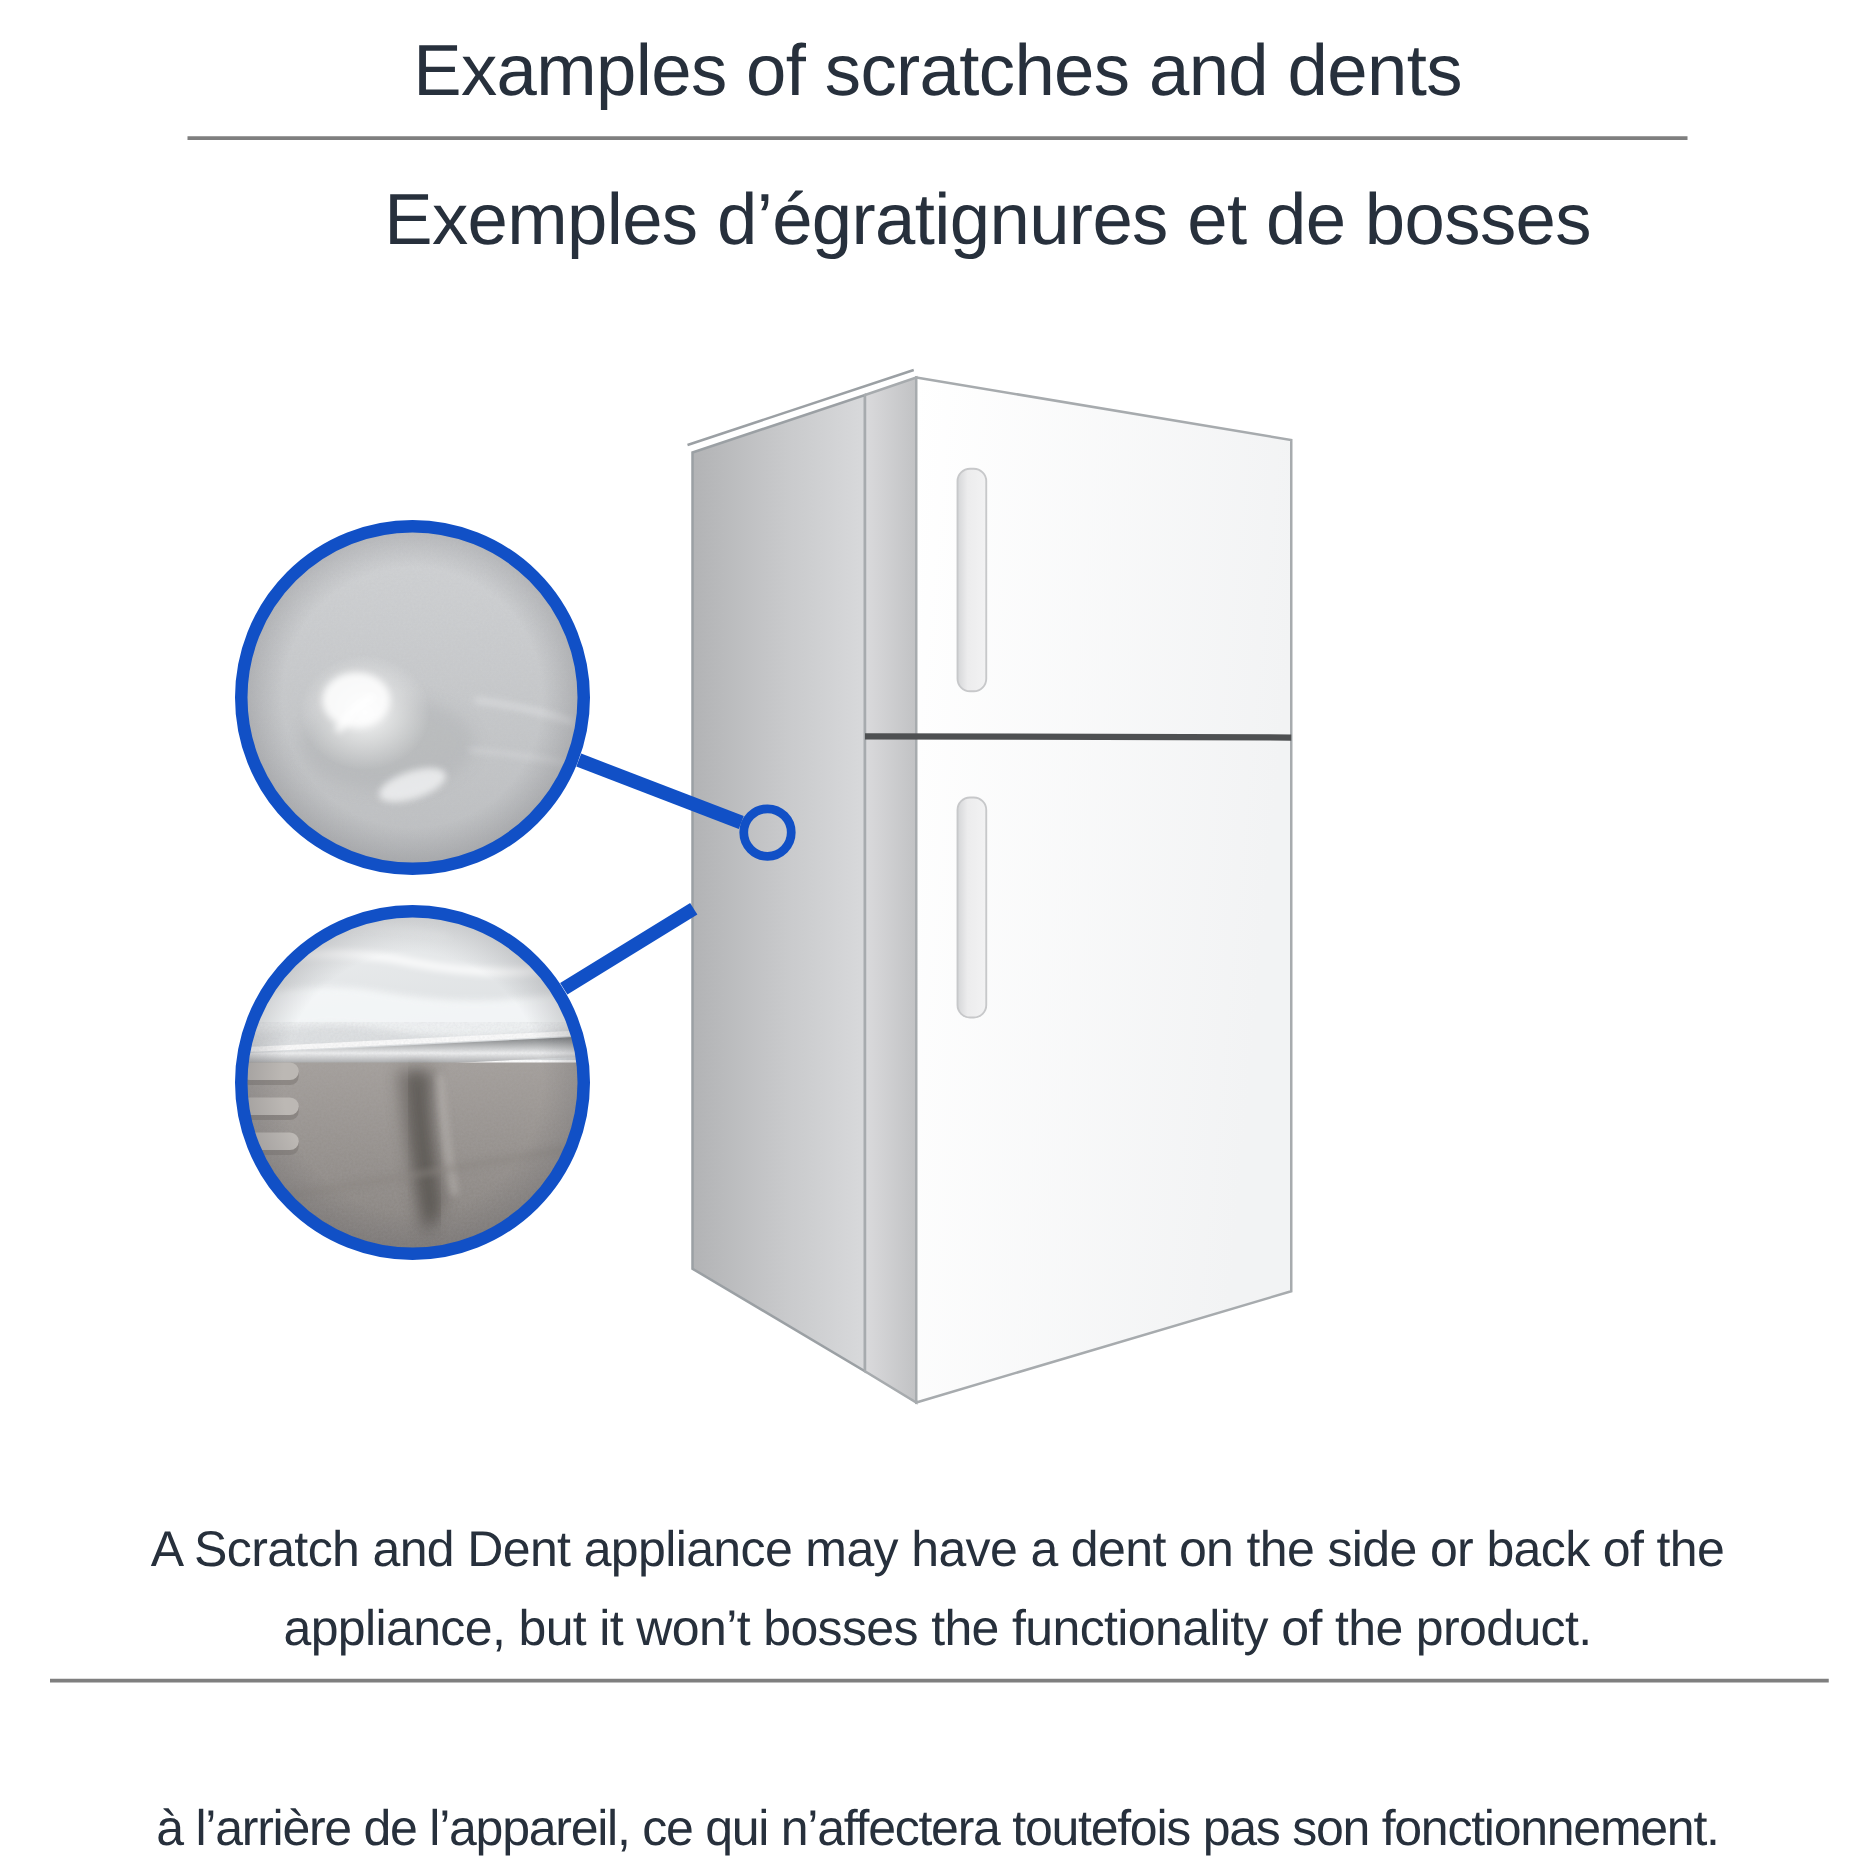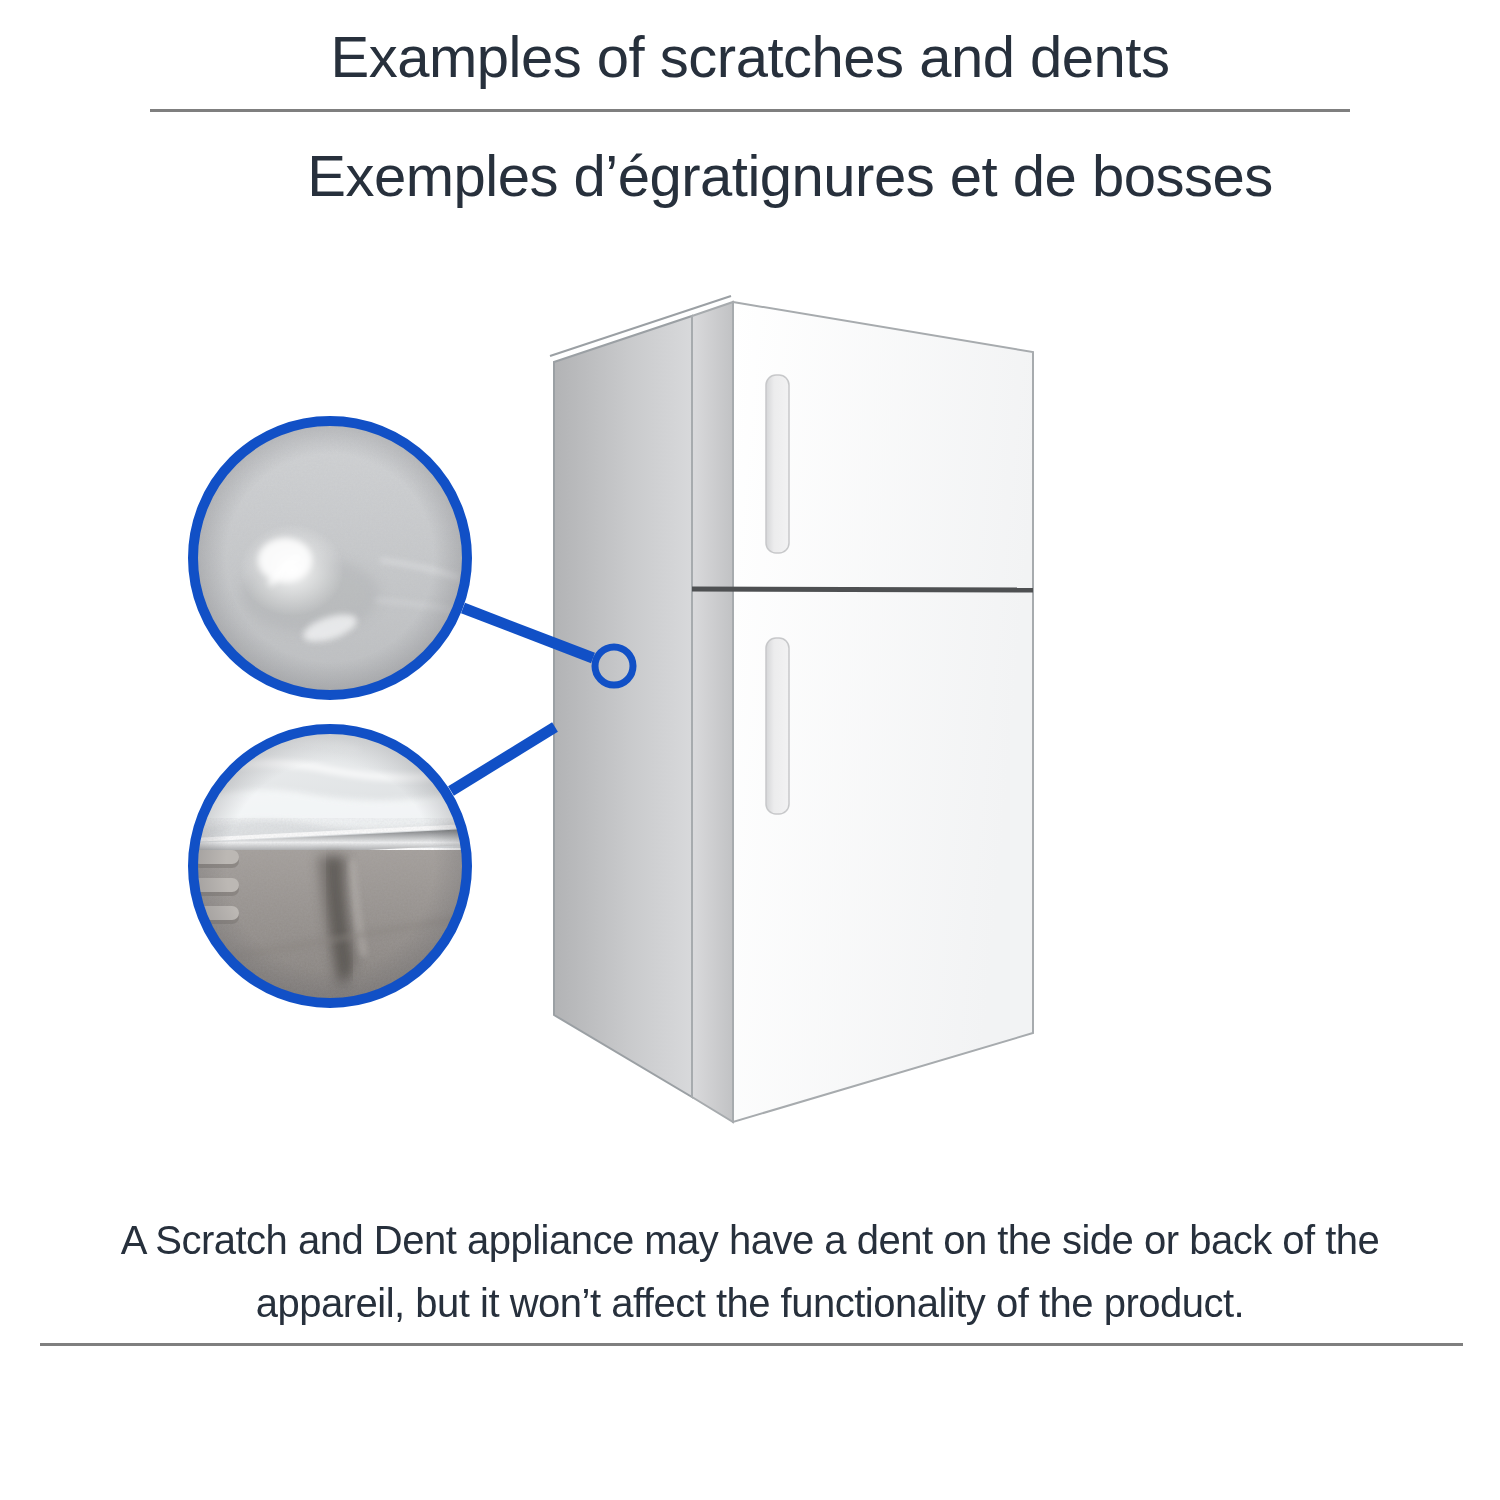--- a/index.html
+++ b/index.html
@@ -174,20 +174,21 @@
 
       <line x1="200" y1="962" x2="462" y2="918" stroke="#8a8581" stroke-width="4" opacity="0.7" filter="url(#soft-sm)"></line>
       <circle cx="330" cy="866" r="133" fill="url(#g-vignette)"></circle>
     </g>
     <circle class="accent-stroke" cx="330" cy="866" r="137" fill="none" stroke-width="10"></circle>
   </g>
 </svg>
 
 <p id="body-en" class="body-text">
   <span>A Scratch and Dent appliance may have a dent on the side or back of the</span><br>
-  <span>appareil, but it won’t affect the functionality of the product.</span>
+  <span>appliance, but it won’t bosses the functionality of the product.</span>
 </p>
 
 <div id="divider-bottom" class="divider"></div>
 
 <p id="body-fr" class="body-text">
   <br>
+  <span>à l’arrière de l’appareil, ce qui n’affectera toutefois pas son fonctionnement.</span>
 </p>
 
 </body></html>

